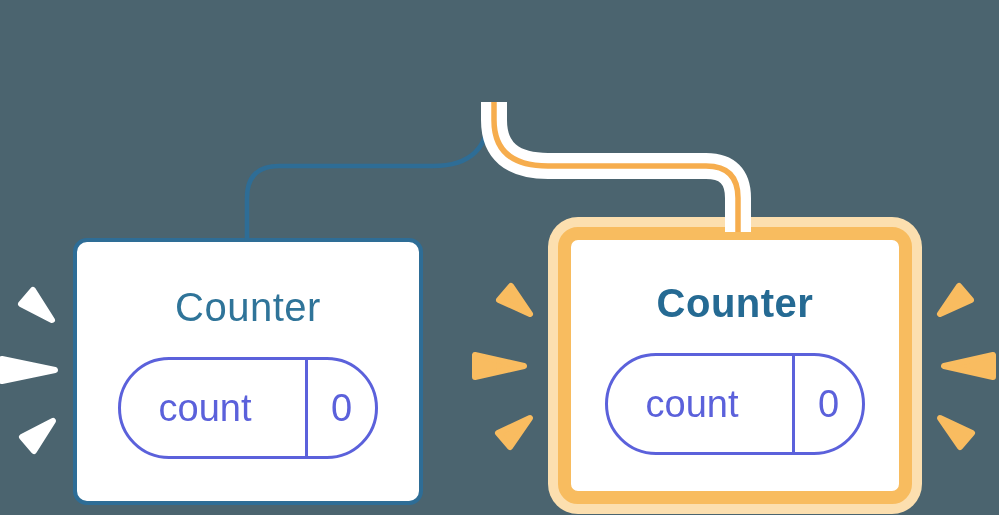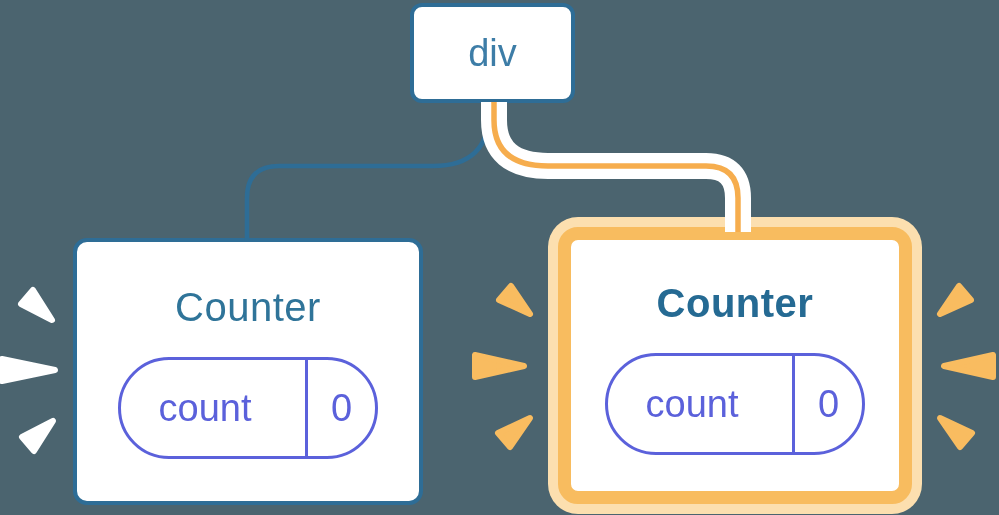--- a/index.html
+++ b/index.html
@@ -85,23 +85,20 @@
     width: 999px; height: 515px;
     z-index: 3;
     pointer-events: none;
   }
 </style>
 </head>
 <body>
 
 <div id="canvas">
 
-  <div class="node-div">
-    <span class="tag-label">div</span>
-  </div>
 
   <div class="card card-left">
     <div class="card-title">Counter</div>
     <div class="pill">
       <div class="pill-key">count</div>
       <div class="pill-value">0</div>
     </div>
   </div>
 
   <div class="card card-right">

